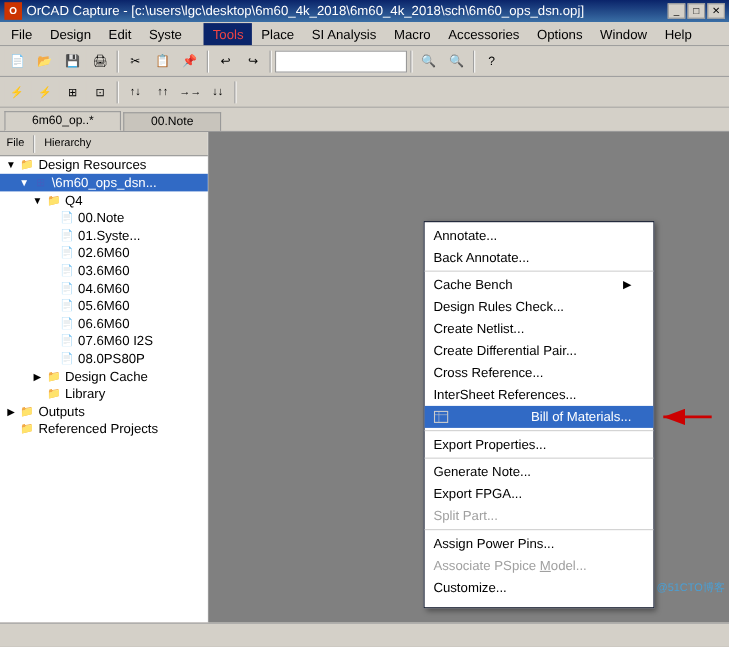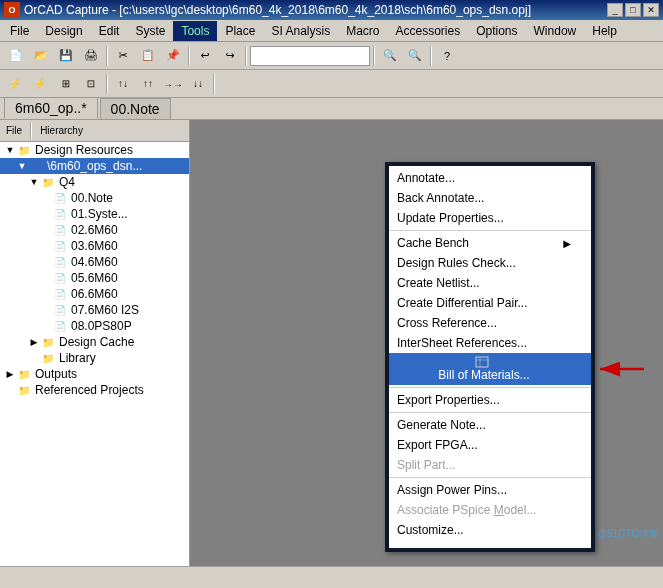--- a/index.html
+++ b/index.html
@@ -72,21 +72,22 @@
       height: 20px;
       display: flex;
       align-items: center;
     }
     .menu-item:hover, .menu-item.active {
       background: #0a246a;
       color: white;
     }
     .menu-item.active {
       background: #0a246a;
-      color: #86efac;
+      color: #ef4444;
+      margin-left: 12px;
     }
 
     
     .toolbar {
       background: #d4d0c8;
       height: 28px;
       display: flex;
       align-items: center;
       border-bottom: 1px solid #a0a0a0;
       padding: 2px 4px;
@@ -114,26 +115,26 @@
     
     .tab-bar {
       background: #d4d0c8;
       height: 22px;
       display: flex;
       align-items: flex-end;
       border-bottom: 1px solid #999;
       padding: 0 4px;
     }
     .tab {
-      padding: 2px 10px;
+      padding: 2px 24px;
       border: 1px solid #999;
       border-bottom: none;
       background: #c8c4bc;
       cursor: pointer;
-      font-size: 14px;
+      font-size: 11px;
       margin-right: 2px;
     }
     .tab.active {
       background: #d4d0c8;
       border-bottom: 1px solid #d4d0c8;
     }
 
     
     .toolbar2 {
       background: #d4d0c8;
@@ -438,30 +439,27 @@
     <div class="tree-item indent1">
       <span class="expander"> </span>
       <span class="item-icon folder-icon">📁</span>
       <span>Referenced Projects</span>
     </div>
   </div>
 
   <div id="content-area">
 
     <div class="dropdown-wrapper">
-      <div style="background:white; border:4px solid #0f172a; box-shadow: 2px 2px 5px rgba(0,0,0,0.4); min-width:210px; padding:2px 0;">
+      <div style="background:white; border:1px solid #0f172a; box-shadow: 2px 2px 5px rgba(0,0,0,0.4); min-width:210px; padding:2px 0;margin-top:39px;">
 
         <div class="dd-item">
           <span>Annotate...</span>
         </div>
         <div class="dd-item">
           <span>Back Annotate...</span>
-        </div>
-        <div class="dd-item">
-          <span>Update Properties...</span>
         </div>
 
         <div class="dd-separator"></div>
 
         <div class="dd-item" style="display:flex; justify-content:space-between;">
           <span>Cache Bench</span>
           <span class="submenu-arrow">▶</span>
         </div>
         <div class="dd-item">
           <span>Design Rules Check...</span>
@@ -471,21 +469,21 @@
         </div>
         <div class="dd-item">
           <span>Create Differential Pair...</span>
         </div>
         <div class="dd-item">
           <span>Cross Reference...</span>
         </div>
         <div class="dd-item">
           <span>InterSheet References...</span>
         </div>
-        <div class="dd-item highlighted" style="position:relative; display:flex; align-items:center;flex-direction:column;">
+        <div class="dd-item highlighted" style="position:relative; display:flex; align-items:center;">
           <span style="width:18px; display:inline-flex; align-items:center;">
             <svg width="14" height="12" viewBox="0 0 14 12">
               <rect x="1" y="1" width="12" height="10" fill="none" stroke="#cccccc" stroke-width="1"></rect>
               <line x1="1" y1="4" x2="13" y2="4" stroke="#cccccc" stroke-width="0.5"></line>
               <line x1="5" y1="1" x2="5" y2="11" stroke="#cccccc" stroke-width="0.5"></line>
             </svg>
           </span>
           <span>Bill of Materials...</span>
 
           <span style="position:absolute; right:-55px; top:50%; transform:translateY(-50%); display:flex; align-items:center;">

